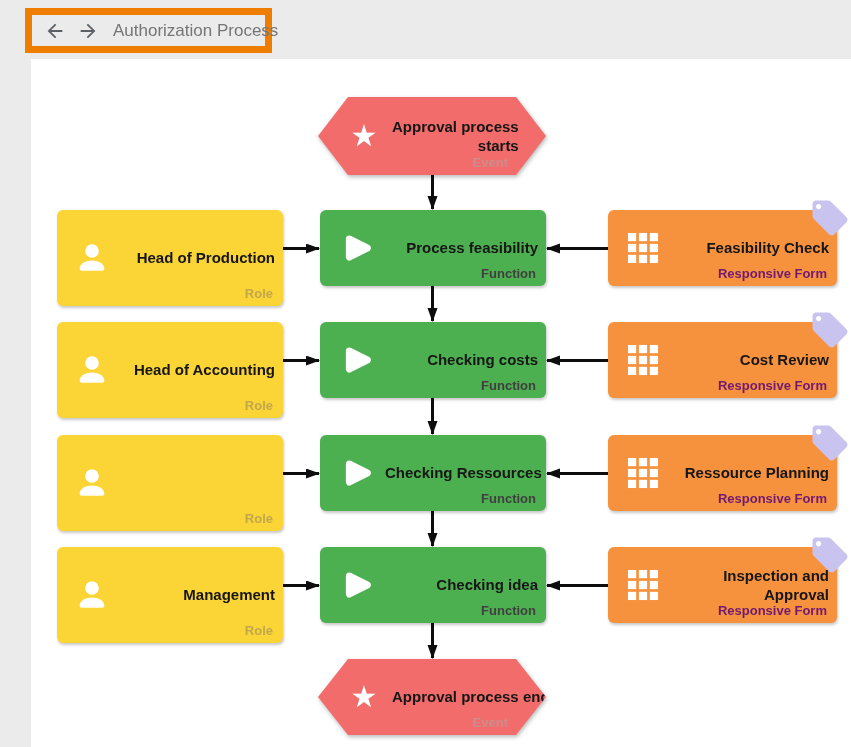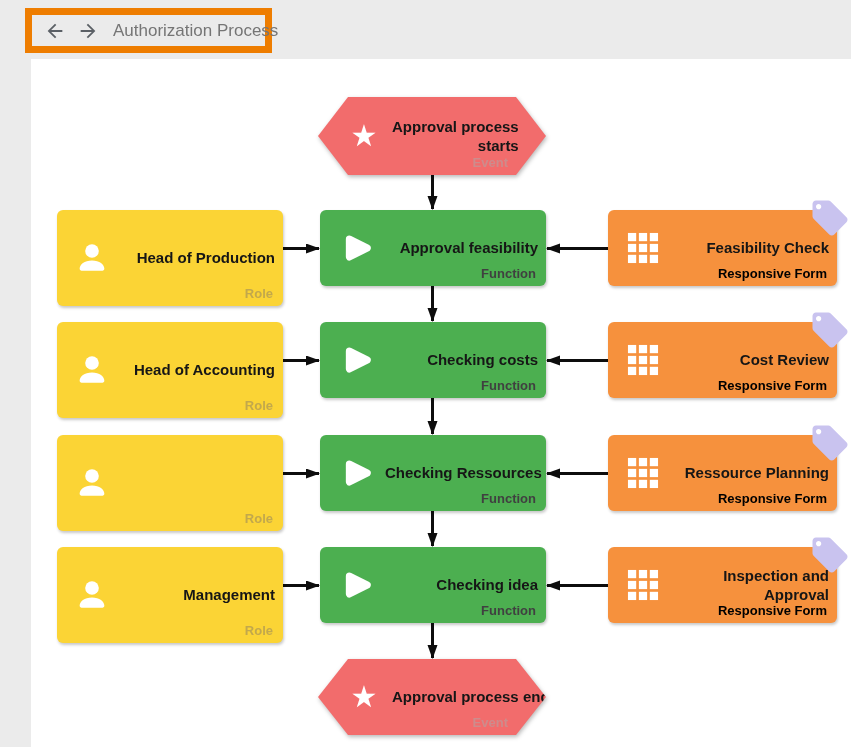--- a/index.html
+++ b/index.html
@@ -40,21 +40,21 @@
   .role .kind { color:#c2a84c; }
   .role .icon { margin-left:16px; }
   .role .icon svg { width:38px; height:38px; fill:#ffffff; }
 
   .fn   { background:#4caf50; left:289px; width:226px; height:76px; }
   .fn .kind { color:#404040; }
   .fn .icon { margin-left:13px; }
   .fn .icon svg { width:44px; height:44px; }
 
   .form { background:#f6913d; left:577px; width:229px; height:76px; }
-  .form .kind { color:#000000; }
+  .form .kind { color:#701a75; }
   .form .icon { margin-left:16px; }
   .form .icon svg { width:38px; height:38px; fill:#ffffff; }
 
   .r0 { top:151px; } .r1 { top:263px; } .r2 { top:376px; } .r3 { top:488px; }
 
   
   .hexwrap { position:absolute; left:287px; width:228px; filter:drop-shadow(1px 2px 2px rgba(0,0,0,0.28)); }
   .hexwrap.start { top:38px;  height:78px; }
   .hexwrap.end   { top:600px; height:76px; }
   .event {
@@ -134,21 +134,21 @@
     </span>
     <div class="label">Head of Production</div>
     <div class="kind">Role</div>
   </div>
   <div class="node fn r0">
     <span class="icon">
       <svg viewBox="0 0 24 24">
           <path d="M9 7.2l9.6 4.8L9 16.8z" fill="#fff" stroke="#fff" stroke-width="4" stroke-linejoin="round"></path>
         </svg>
     </span>
-    <div class="label">Approval feasibility</div>
+    <div class="label">Process feasibility</div>
     <div class="kind">Function</div>
   </div>
   <div class="node form r0">
     <span class="icon">
       <svg viewBox="0 0 24 24">
           <g>
             <rect x="2.5" y="2.5" width="5.2" height="5.2"></rect>
             <rect x="9.4" y="2.5" width="5.2" height="5.2"></rect>
             <rect x="16.3" y="2.5" width="5.2" height="5.2"></rect>
             <rect x="2.5" y="9.4" width="5.2" height="5.2"></rect>

